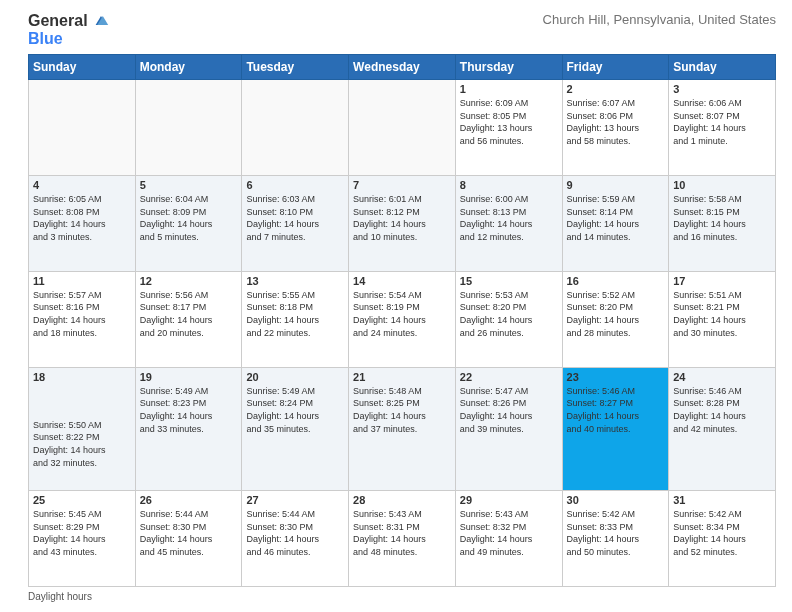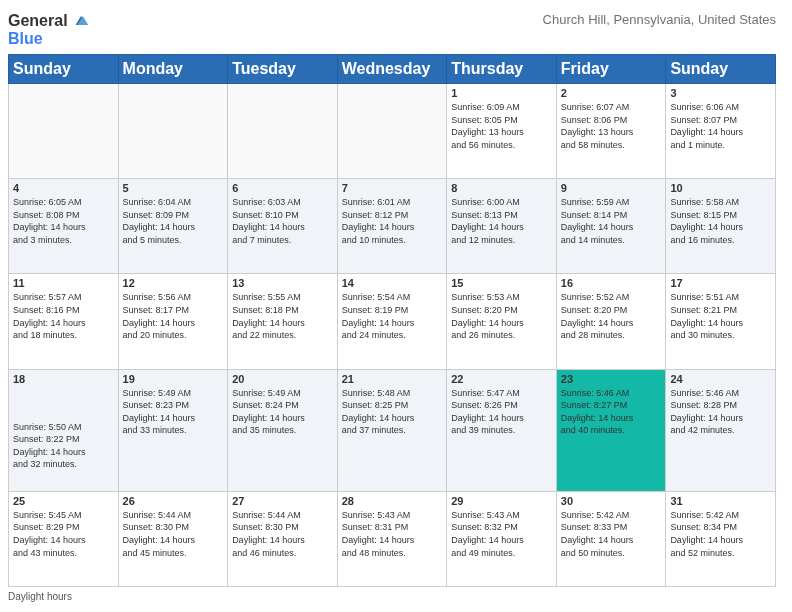--- a/index.html
+++ b/index.html
@@ -6,21 +6,21 @@
     body {
       font-family: Arial, sans-serif;
       background: #fff;
       width: 792px;
       height: 612px;
       overflow: hidden;
     }
     .page {
       width: 792px;
       height: 612px;
-      padding: 12px 16px 10px 8px;
+      padding: 12px 16px 10px 28px;
       display: flex;
       flex-direction: column;
     }
     .header {
       display: flex;
       justify-content: space-between;
       align-items: flex-start;
       margin-bottom: 6px;
     }
     .logo {
@@ -63,21 +63,21 @@
     .calendar {
       flex: 1;
       border: 1px solid #ccc;
       border-collapse: collapse;
       width: 100%;
       table-layout: fixed;
     }
     .calendar th {
       background-color: #2a6db5;
       color: #fff;
-      font-size: 16px;
+      font-size: 12px;
       font-weight: bold;
       padding: 5px 4px;
       text-align: left;
       border: 1px solid #2060a0;
       height: 17px;
     }
     .calendar td {
       border: 1px solid #ccc;
       vertical-align: top;
       padding: 3px 4px;
@@ -302,21 +302,21 @@
 Daylight: 14 hours
 and 37 minutes.</div>
           </td>
           <td style="background: rgb(240, 244, 248);">
             <span class="day-num">22</span>
             <div class="day-info" style="white-space: pre-line;">Sunrise: 5:47 AM
 Sunset: 8:26 PM
 Daylight: 14 hours
 and 39 minutes.</div>
           </td>
-          <td style="background: #14b8a6;">
+          <td style="background: #0ea5e9;">
             <span class="day-num">23</span>
             <div class="day-info" style="white-space: pre-line;">Sunrise: 5:46 AM
 Sunset: 8:27 PM
 Daylight: 14 hours
 and 40 minutes.</div>
           </td>
           <td style="background: rgb(240, 244, 248);">
             <span class="day-num">24</span>
             <div class="day-info" style="white-space: pre-line;">Sunrise: 5:46 AM
 Sunset: 8:28 PM

